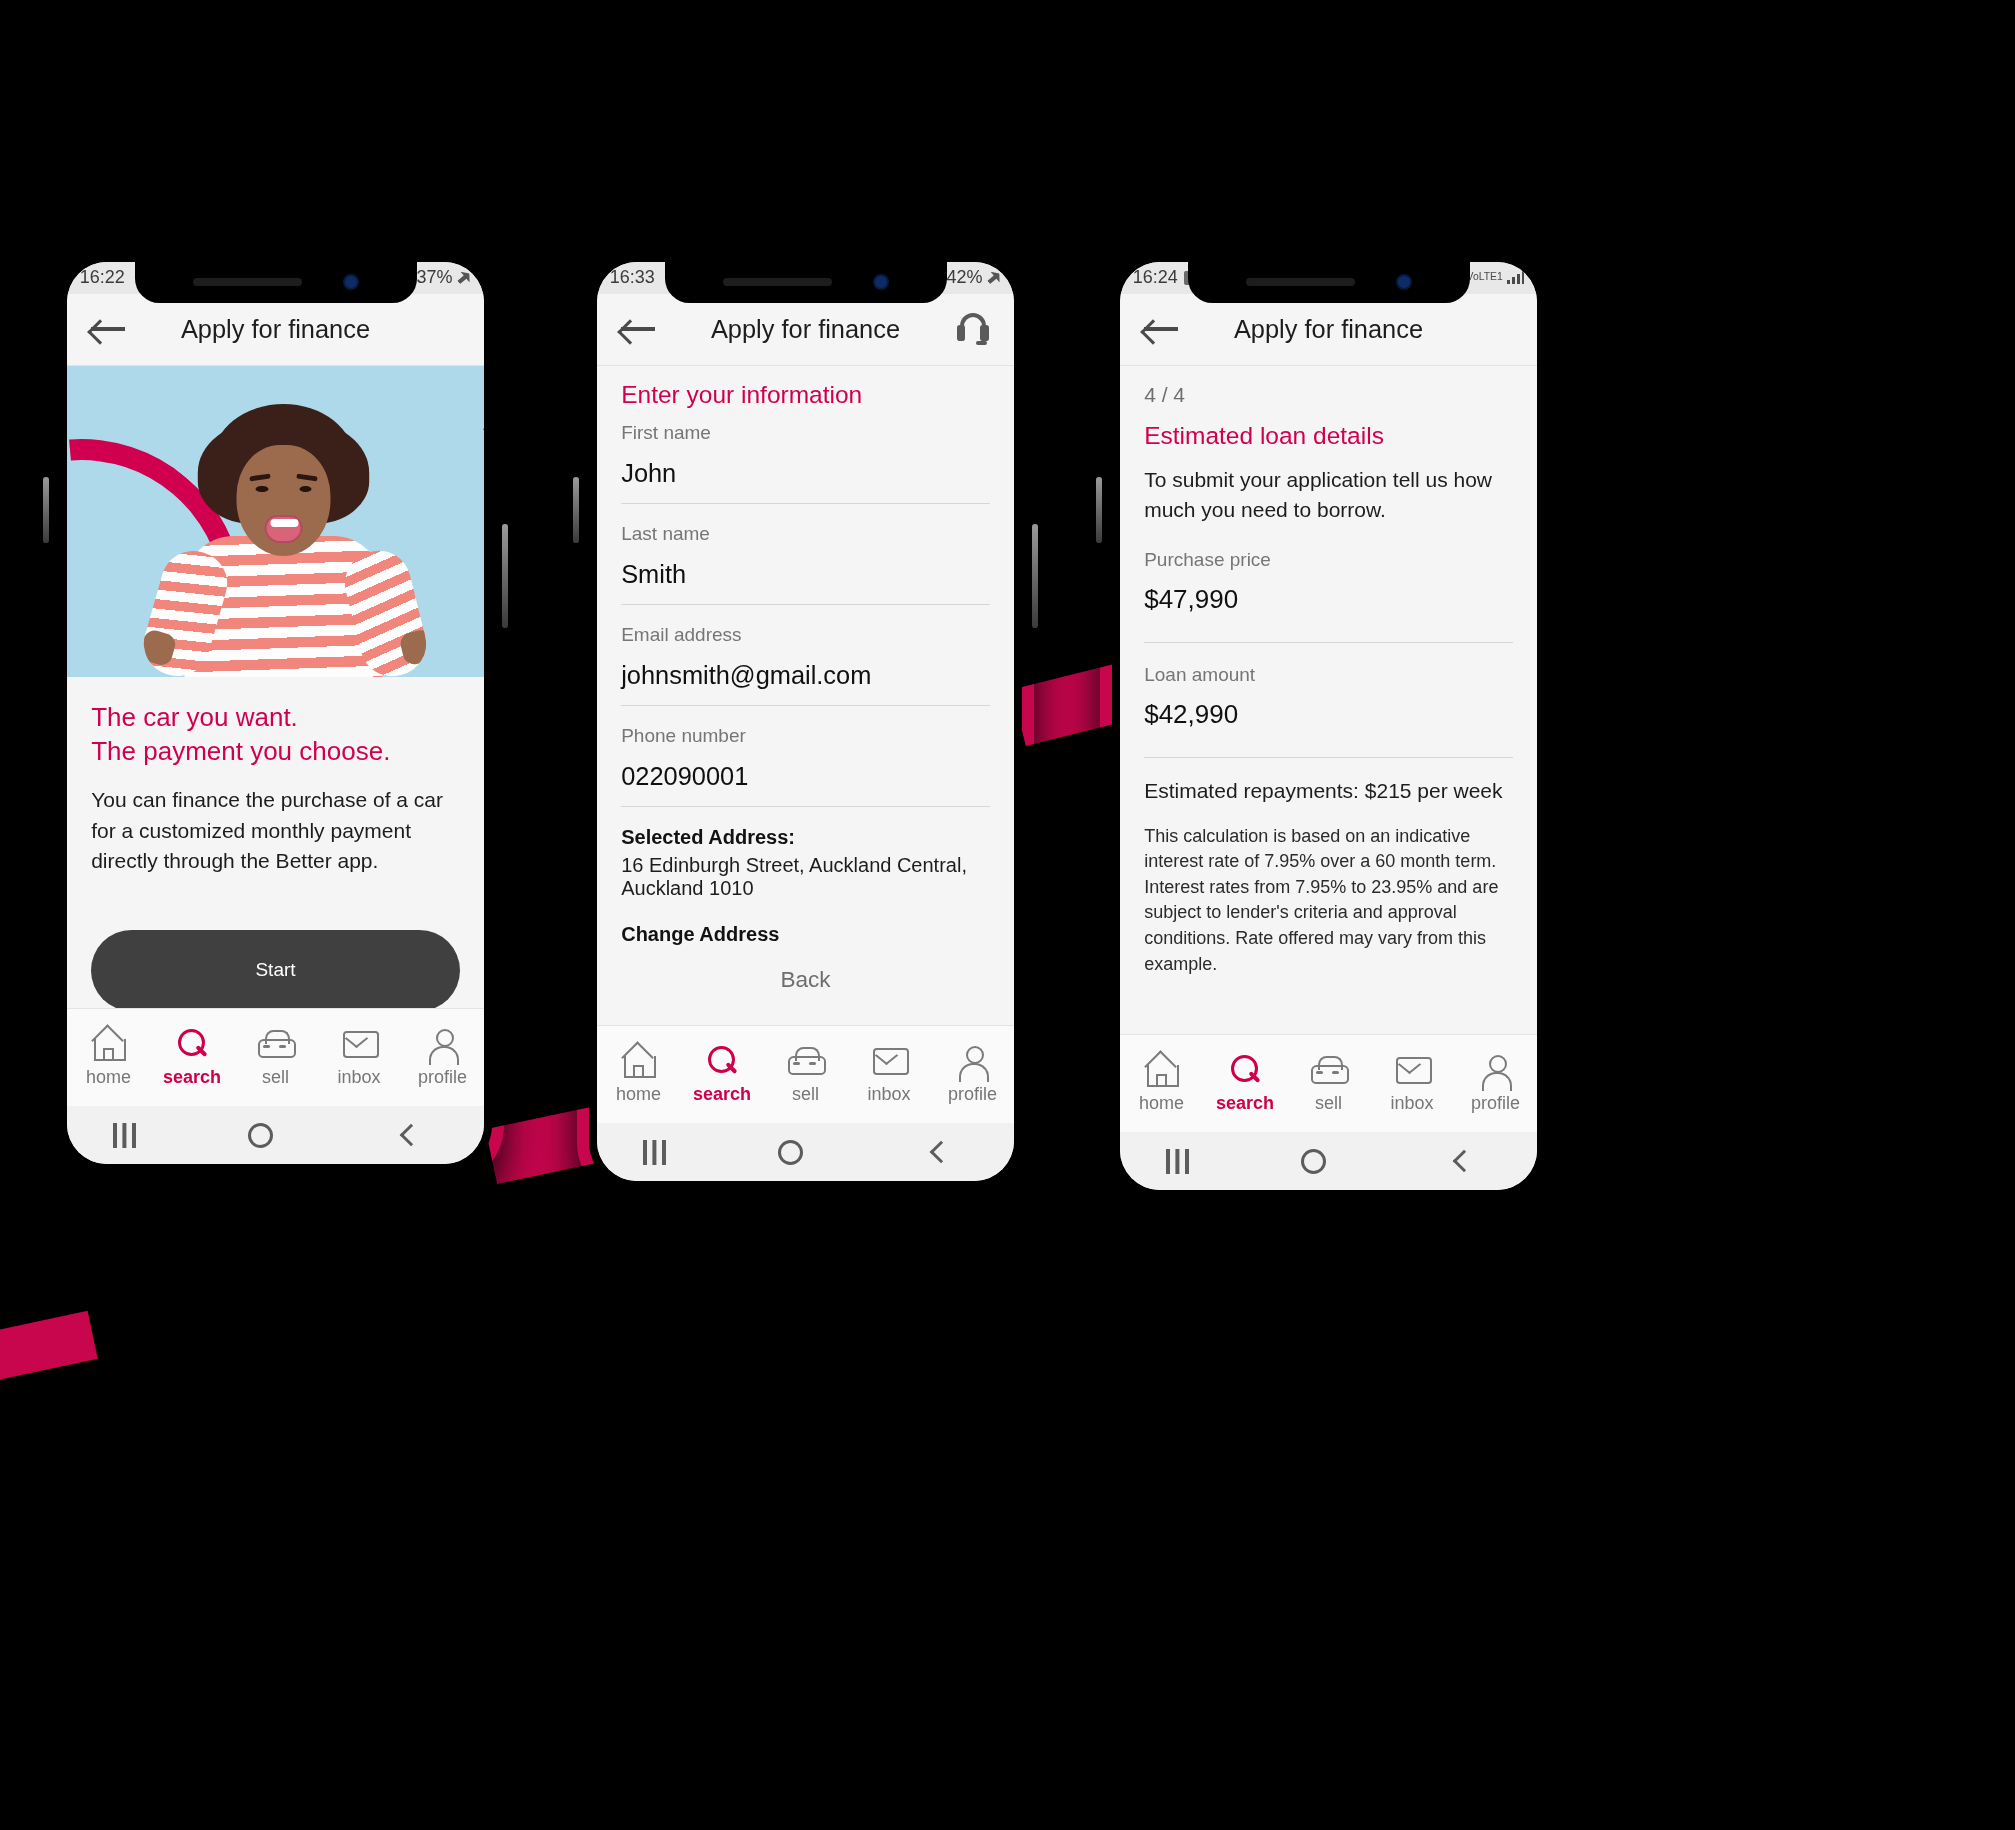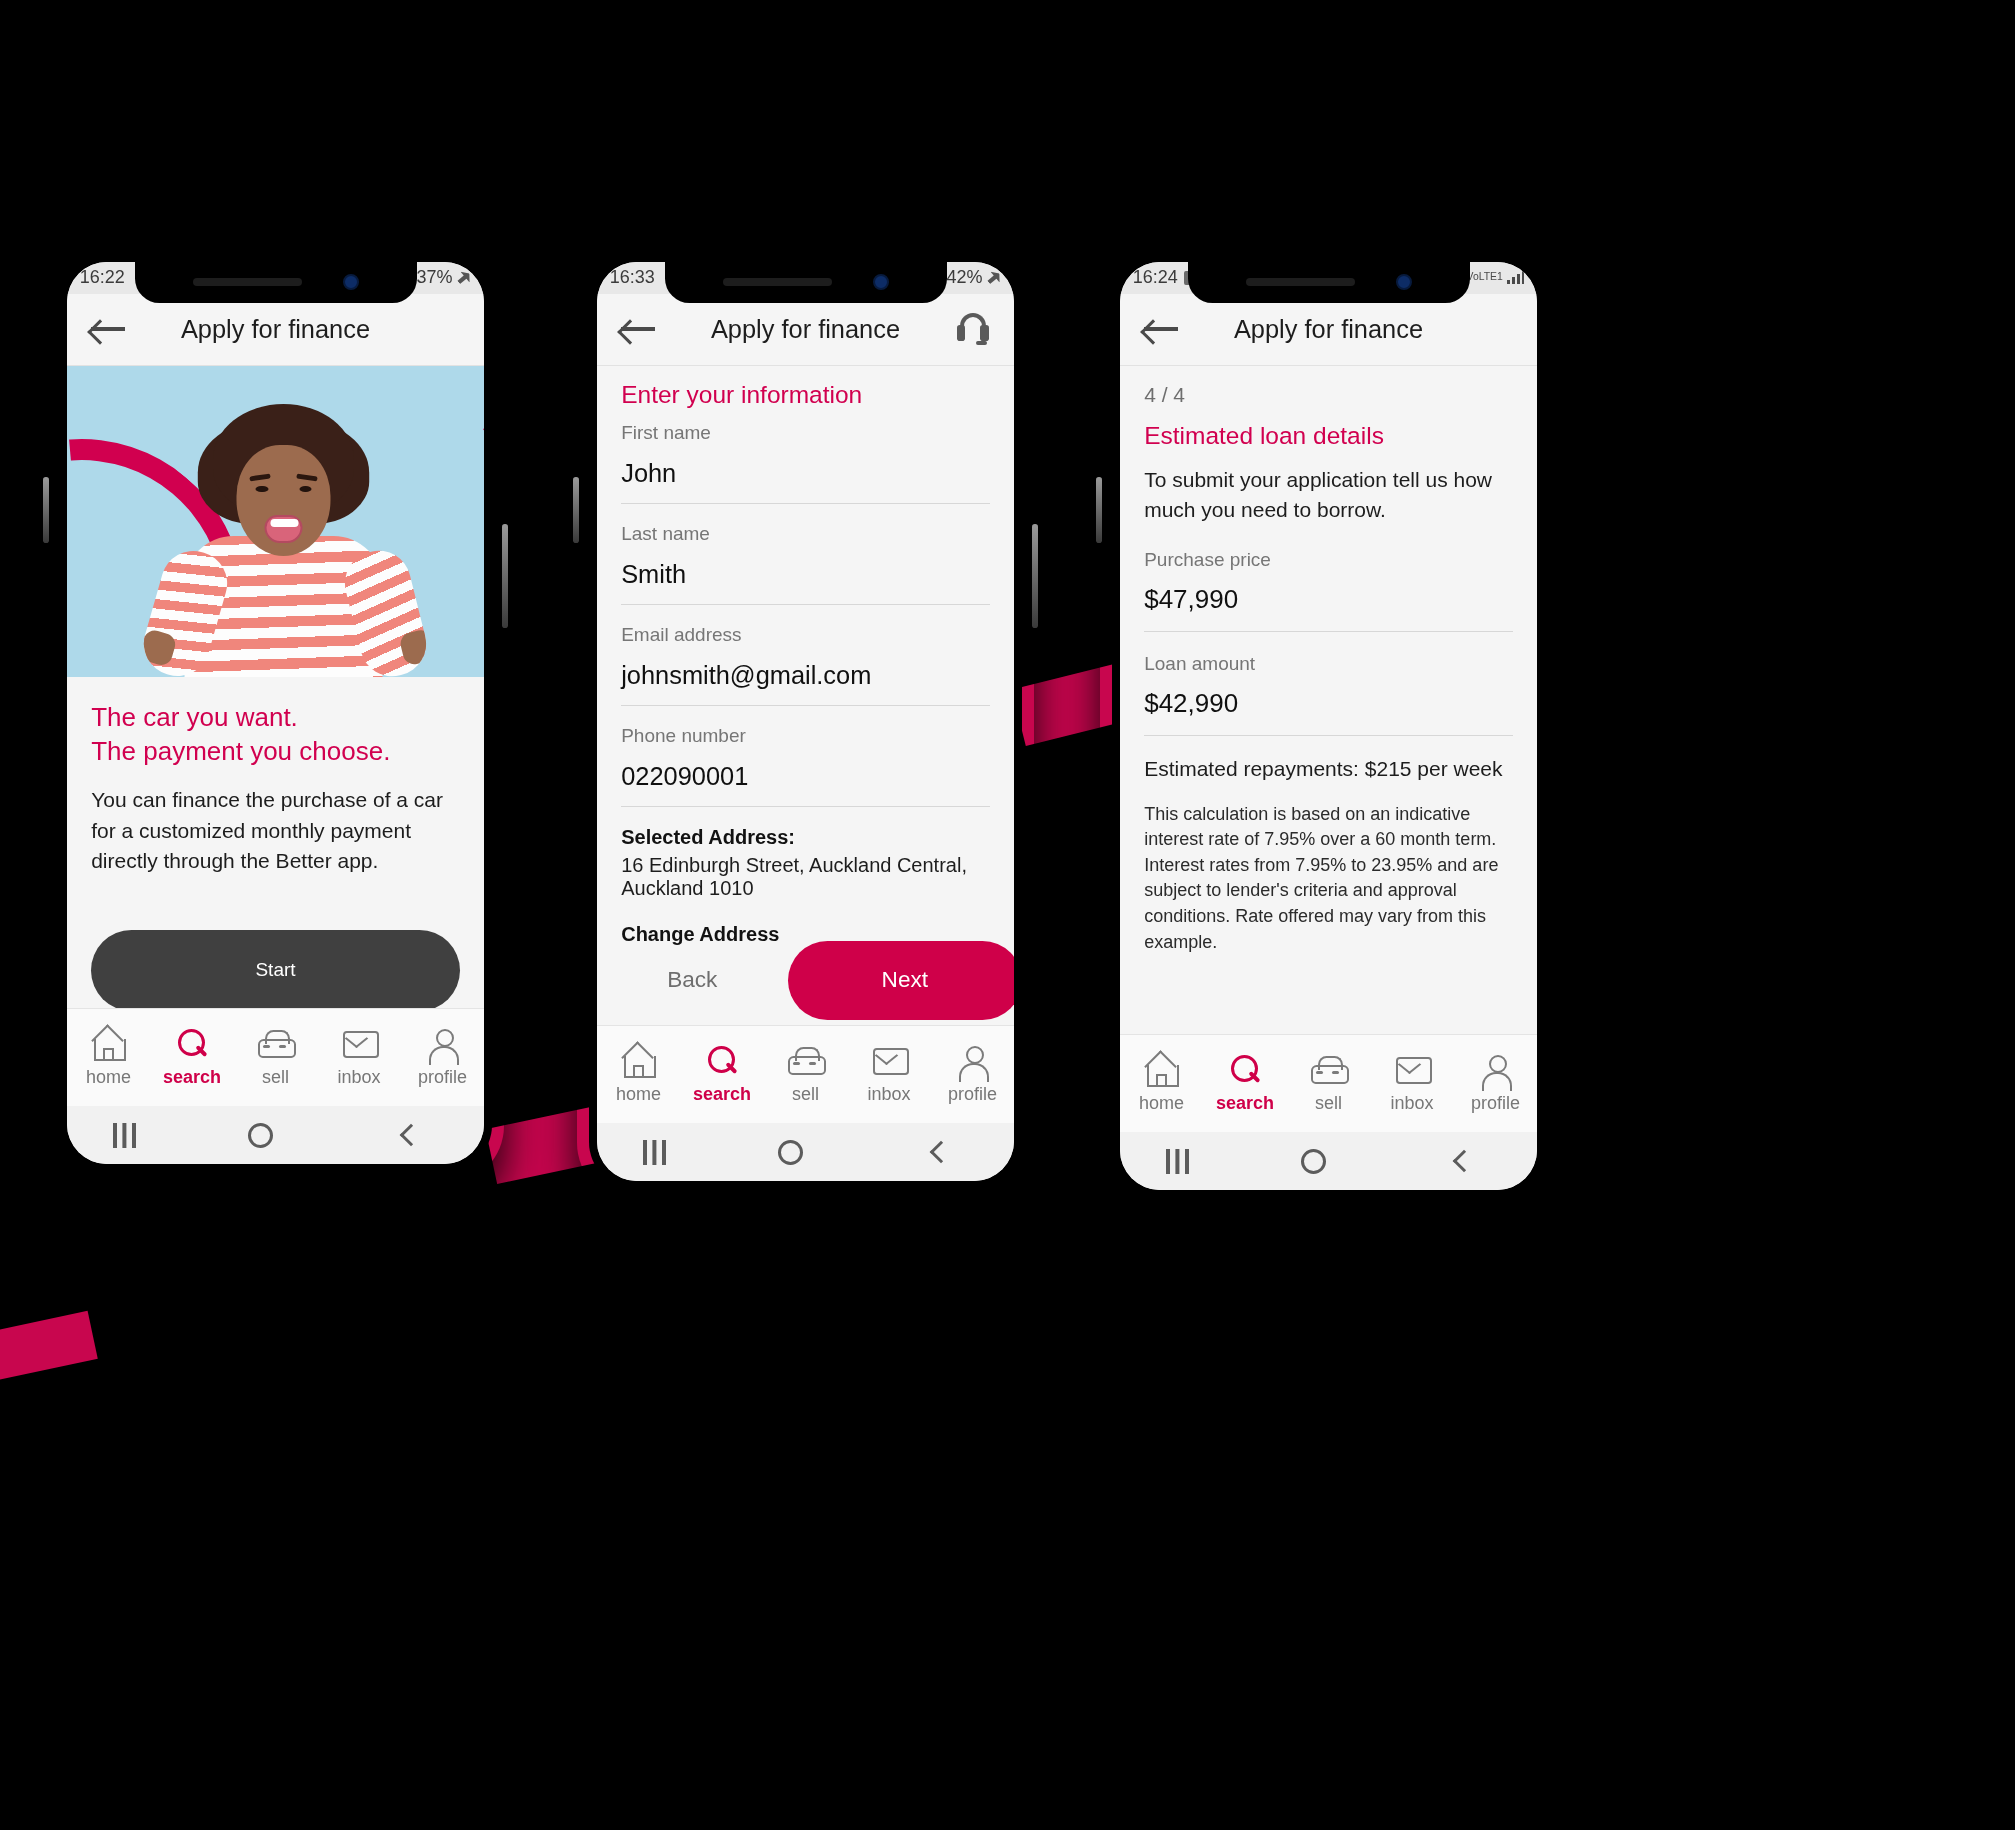--- a/index.html
+++ b/index.html
@@ -147,21 +147,21 @@
      display:flex; align-items:center; }
   .btn-back{ flex:1; text-align:center; font-size:22.6px; color:#6e6e6e; background:none;border:none;
      font-family:inherit; cursor:pointer;}
   .btn-next{ width:234px; height:79px; background:#cf0049; color:#fff; border:none;
      border-radius:41px; font-size:22.6px; font-family:inherit; cursor:pointer; margin-right:-7.5px;}
 
   
   .loan { padding: 17px 24.5px 0 24.5px;}
   .step{ font-size:21px;color:#6e6e6e; margin-bottom:15px;}
   .loan-note{ font-size:21px; line-height:1.42; color:#1d1d1d; margin:15px 0 24.5px;}
-  .lfield{ padding-bottom:16px; border-bottom:0.9px solid #d7d7d7; margin-bottom:21px;}
+  .lfield{ padding-bottom:27px; border-bottom:0.9px solid #d7d7d7; margin-bottom:21px;}
   .lfield-label{font-size:19px;color:#767676;margin-bottom:13px;}
   .lfield-value{font-size:26px;color:#101010;display:flex;align-items:flex-end;}
   .caret{display:inline-block;width:2.8px;height:28px;background:#00b3a4;margin-left:1.9px;}
   .repay{font-size:21px;color:#1d1d1d;margin:5.6px 0 21px;}
   .fineprint{font-size:18px;line-height:1.42;color:#2b2b2b;}
 
   
   .tabbar{ flex:none; height:98px; background:#fafafa; border-top:0.9px solid #e4e4e4;
      display:flex; align-items:center; }
   .tab{ flex:1; display:flex; flex-direction:column; align-items:center; gap:7.5px; cursor:pointer;}
@@ -381,21 +381,20 @@
               <div class="field-value">022090001</div>
             </div>
 
             <div class="addr-title">Selected Address:</div>
             <div class="addr-val">16 Edinburgh Street, Auckland Central, Auckland 1010</div>
             <div class="addr-change">Change Address</div>
           </div>
 
           <div class="form-actions">
             <button class="btn-back">Back</button>
-            <button class="btn-next">Next</button>
           </div>
         </div>
 
         <div class="tabbar">
           <div class="tab">
               <span class="ico ico-home">
                 <i></i>
               </span>
               <span class="tab-label">home</span>
             </div>

